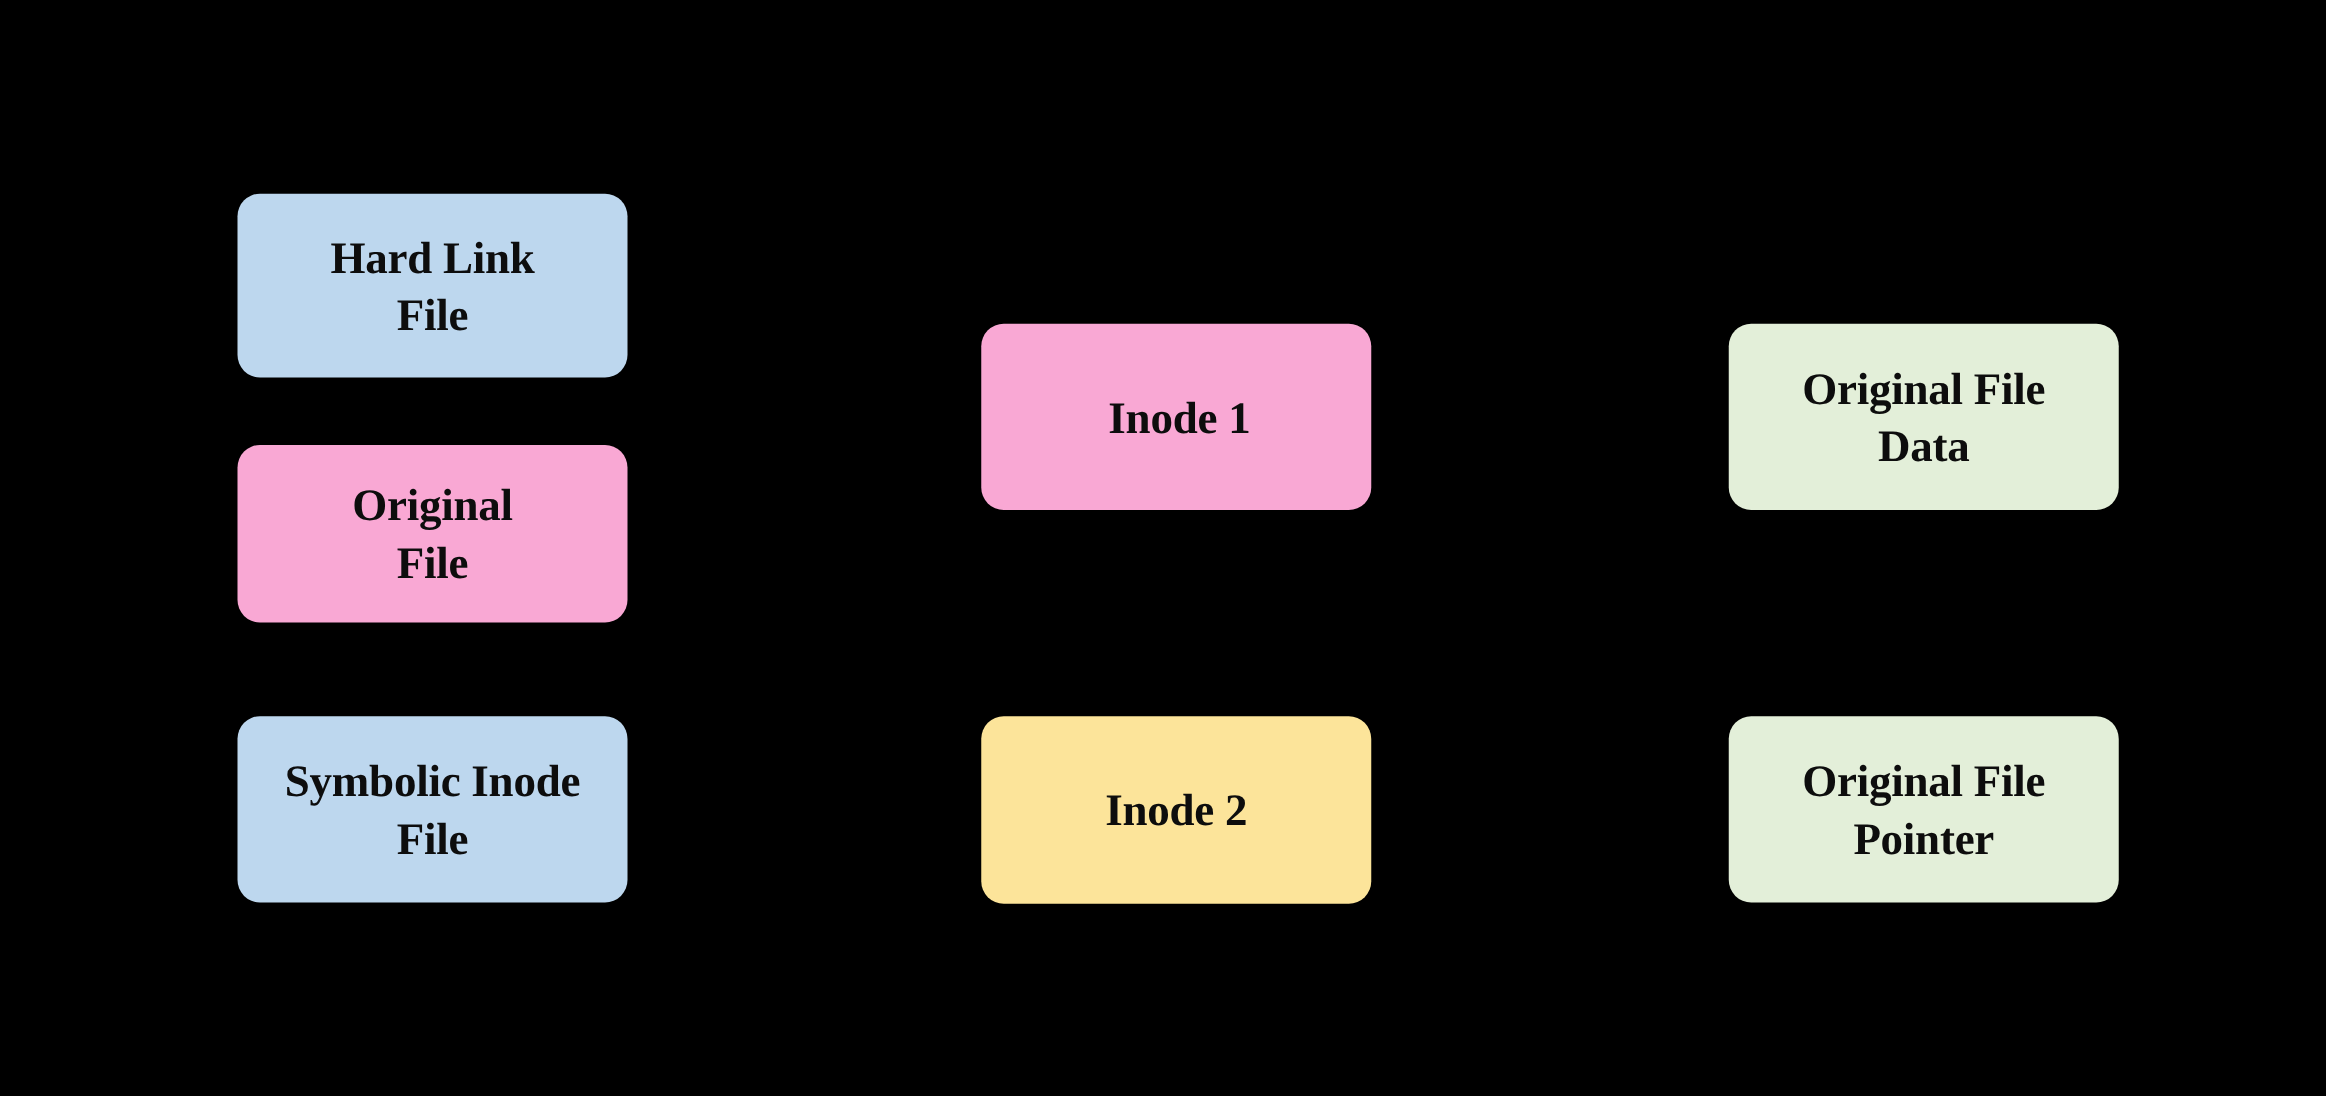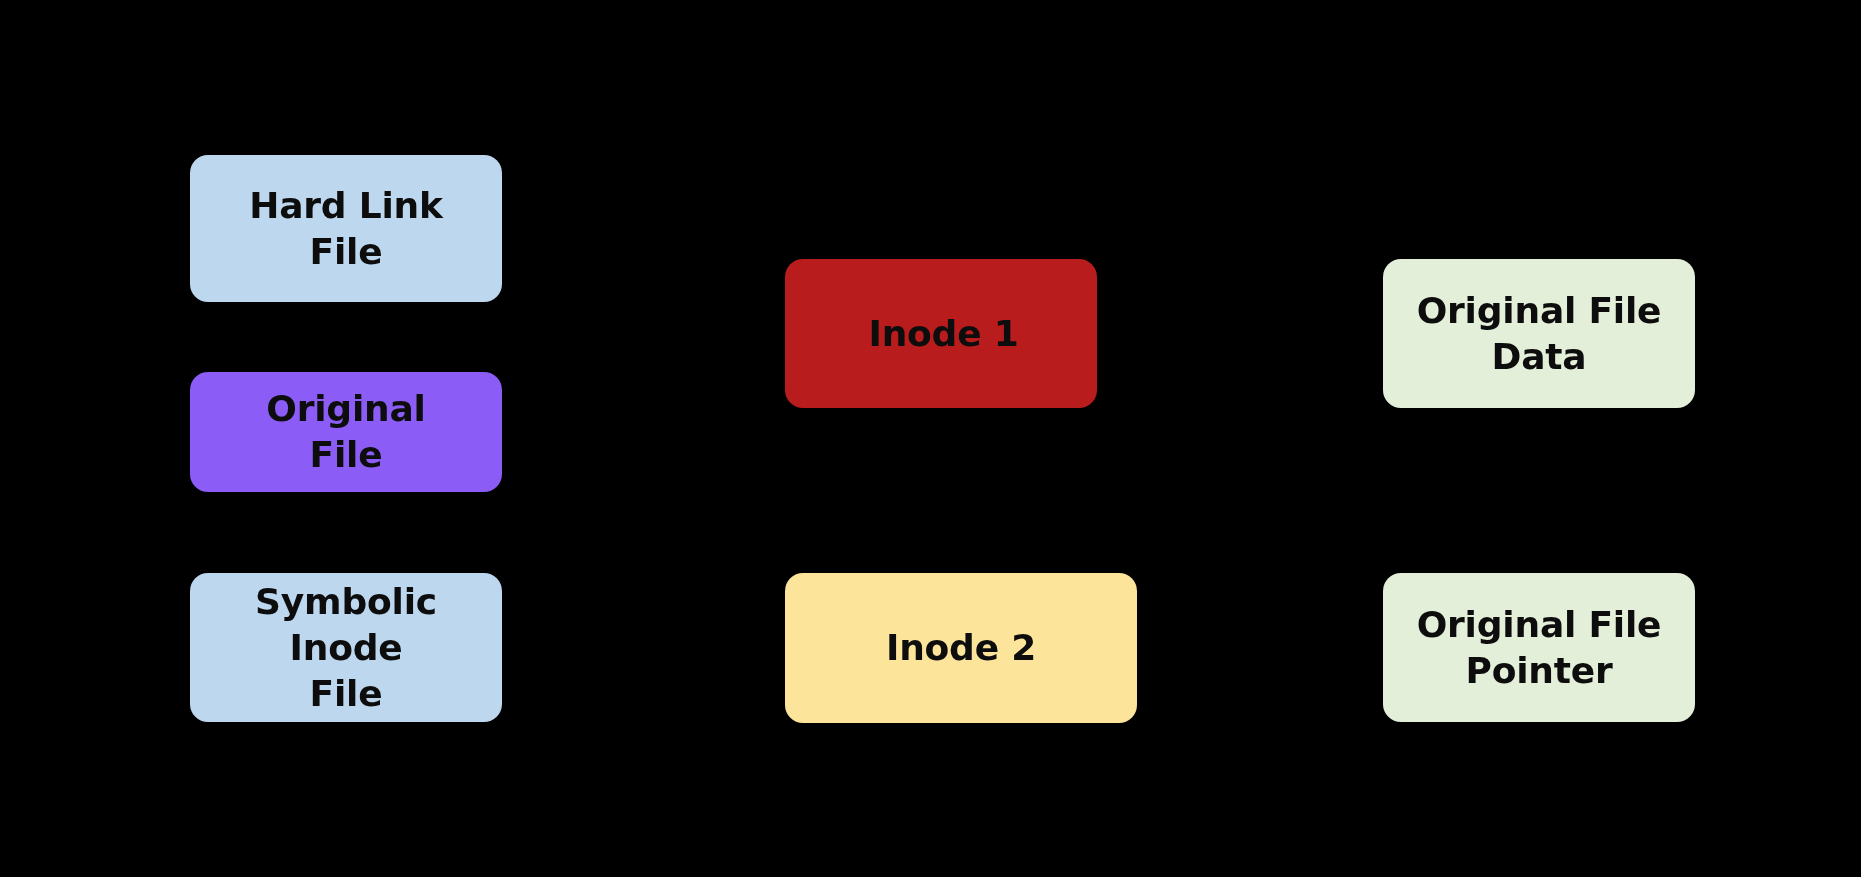--- a/index.html
+++ b/index.html
@@ -27,54 +27,55 @@
     text-align: center;
     border-radius: 18px;
     color: #0d0d0d;
     font-weight: bold;
     font-size: 36px;
     line-height: 46px;
     letter-spacing: -0.2px;
     white-space: pre-line;
     padding: 4px 10px;
     user-select: none;
+    font-family: Liberation Serif, serif;
   }
   .col-file   { background: #bdd7ee; }
   .col-inode  { background: #fce49a; }
   .col-target { background: #e3efd9; }
   .node-label {
     display: block;
     white-space: pre-line;
   }
 </style>
 </head>
 <body>
 
 <div id="canvas" style="background: rgb(0, 0, 0); color: rgb(13, 13, 13);">
 
   <div class="node col-file" style="left: 190px; top: 155px; width: 312px; height: 147px; background: rgb(189, 215, 238);">
     <span class="node-label">Hard Link
 File</span>
   </div>
 
-  <div class="node col-file" style="left: 190px; top: 372px; width: 312px; height: 120px; background: #8b5cf6;">
+  <div class="node col-file" style="left: 190px; top: 356px; width: 312px; height: 142px; background: #f9a8d4;">
     <span class="node-label">Original
 File</span>
   </div>
 
   <div class="node col-file" style="left: 190px; top: 573px; width: 312px; height: 149px; background: rgb(189, 215, 238);">
     <span class="node-label">Symbolic Inode
 File</span>
   </div>
 
-  <div class="node col-inode" style="left: 785px; top: 259px; width: 312px; height: 149px; background: #b91c1c; padding-left: 15px;">
+  <div class="node col-inode" style="left: 785px; top: 259px; width: 312px; height: 149px; background: #f9a8d4; padding-left: 15px;">
     <span class="node-label">Inode 1</span>
   </div>
 
-  <div class="node col-inode" style="left: 785px; top: 573px; width: 352px; height: 150px; background: rgb(252, 228, 154);">
+  <div class="node col-inode" style="left: 785px; top: 573px; width: 312px; height: 150px; background: rgb(252, 228, 154);">
     <span class="node-label">Inode 2</span>
   </div>
 
   <div class="node col-target" style="left: 1383px; top: 259px; width: 312px; height: 149px; background: rgb(227, 239, 217);">
     <span class="node-label">Original File
 Data</span>
   </div>
 
   <div class="node col-target" style="left: 1383px; top: 573px; width: 312px; height: 149px; background: rgb(227, 239, 217);">
     <span class="node-label">Original File

